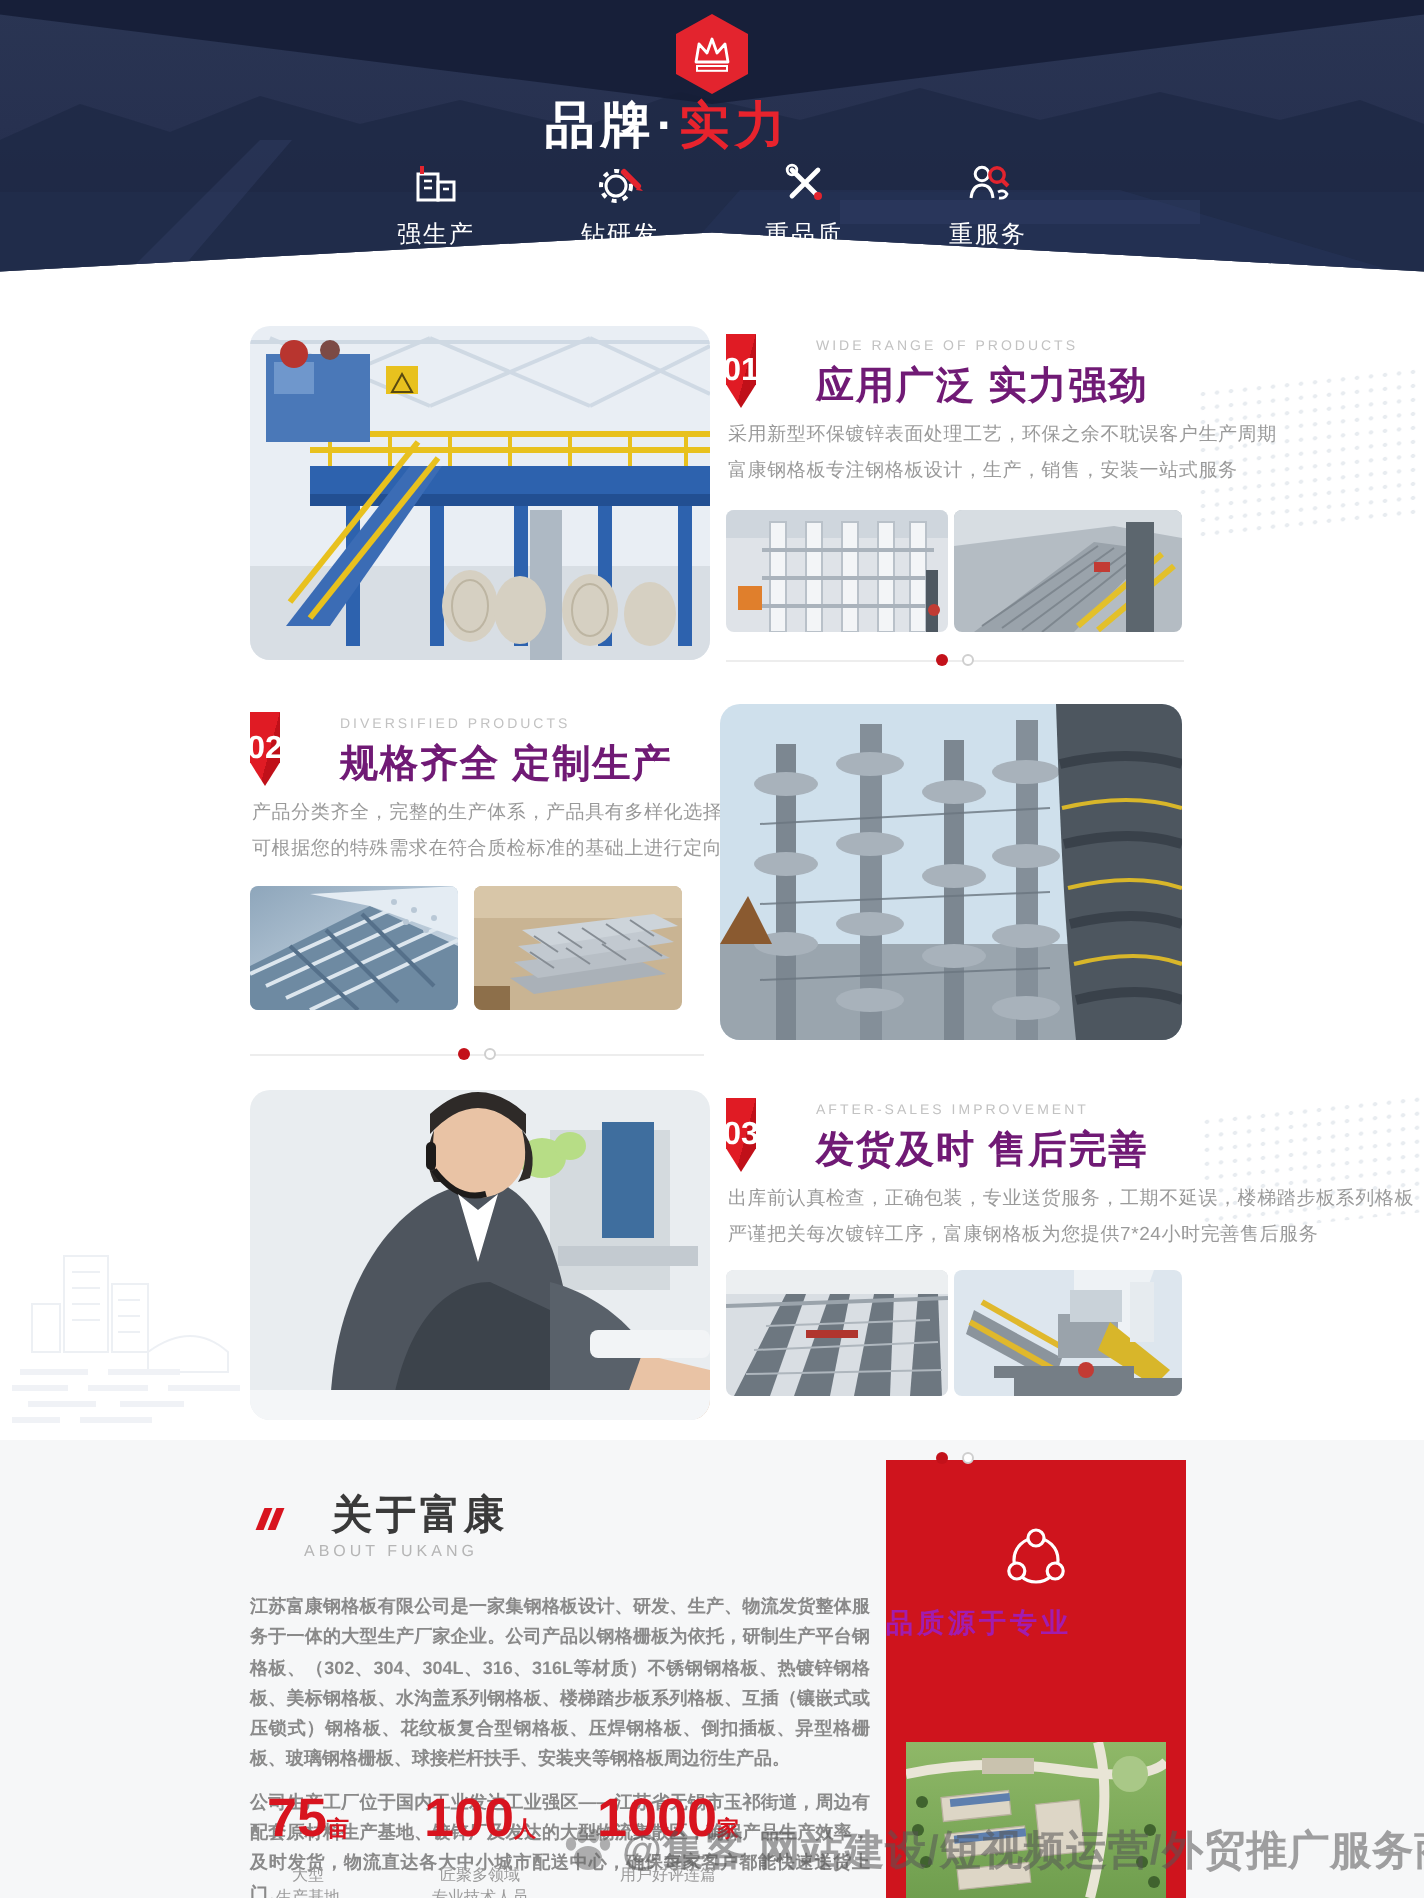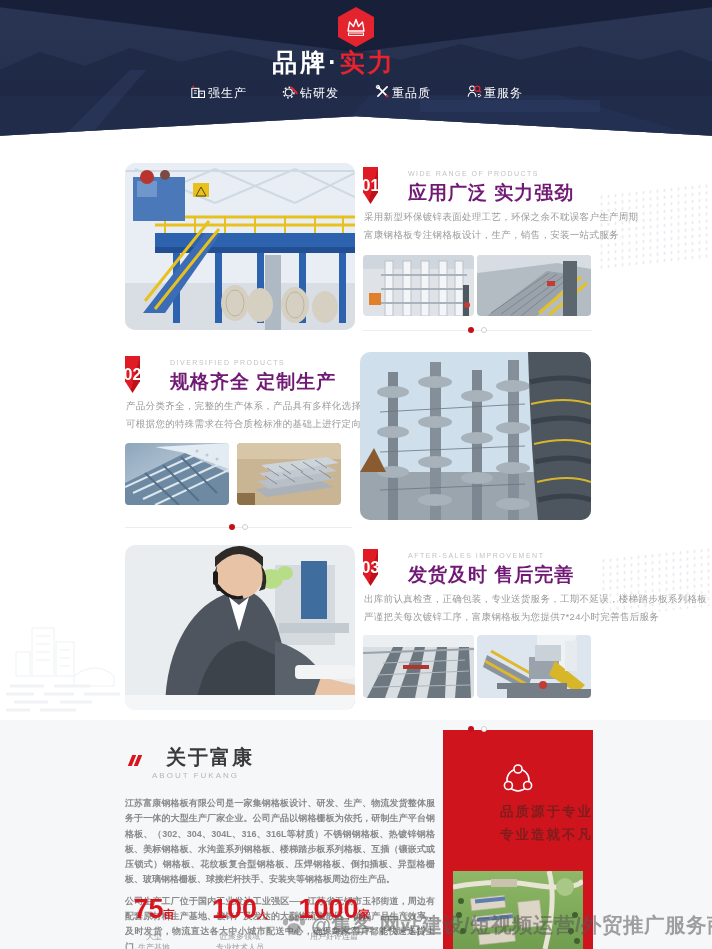--- a/index.html
+++ b/index.html
@@ -12,21 +12,21 @@
     background:linear-gradient(180deg,#2a3553 0%,#273150 45%,#1f2a48 100%);
     clip-path:polygon(0 0,100% 0,100% 97%,50% 83%,0 97%);}
   #hero .mtns{left:0;top:0;width:712px;height:140px;}
   #hero-topwedge{left:0;top:0;width:712px;height:52px;background:#141d36;opacity:.88;
     clip-path:polygon(0 0,100% 0,100% 14%,50% 100%,0 14%);}
   #hero-badge{left:338px;top:7px;width:36px;height:40px;z-index:5;}
   #hero-title{left:0;top:46px;width:668px;text-align:center;z-index:4;
     font-size:25px;font-weight:bold;letter-spacing:3px;color:#fff;}
   #hero-title .red{color:#e8232d;}
   #hero-nav{left:0;top:78px;width:712px;display:flex;justify-content:center;gap:34px;z-index:4;}
-  .nav-item{width:58px;display:flex;flex-direction:row;align-items:center;cursor:pointer;}
+  .nav-item{width:58px;display:flex;flex-direction:column;align-items:center;cursor:pointer;}
   .nav-item svg{width:27px;height:27px;}
   .nav-label{margin-top:4px;font-size:12px;color:#fff;letter-spacing:1px;white-space:nowrap;}
 
   
   .num-badge{width:15px;height:37px;background:linear-gradient(105deg,#e01b24 60%,#c01019 60%);
     clip-path:polygon(0 0,100% 0,100% 68%,50% 100%,0 68%);
     display:flex;align-items:center;justify-content:center;
     color:#fff;font-size:16px;font-weight:bold;}
   .sec-tag{font-size:7px;letter-spacing:1.5px;color:#c2c2c2;text-transform:uppercase;white-space:nowrap;}
   .sec-title{font-size:19px;font-weight:bold;color:#701a75;letter-spacing:1px;white-space:nowrap;}
@@ -43,21 +43,21 @@
   
   #about-bg{left:0;top:720px;width:712px;height:229px;background:#f6f7f8;}
   #about-title{font-size:20px;font-weight:bold;color:#3a3a3a;letter-spacing:2px;}
   #about-sub{font-size:8px;color:#b5b5b5;letter-spacing:2px;}
   .about-p{font-size:9px;color:#8a8a8a;line-height:15.3px;text-align:justify;margin:0 0 6px 0;font-weight:bold;}
   .stat{display:flex;flex-direction:column;align-items:center;}
   .stat-num{color:#d8141f;font-weight:bold;font-size:27px;line-height:26px;white-space:nowrap;}
   .stat-unit{font-size:11px;font-weight:bold;}
   .stat-l{font-size:8px;color:#9b9b9b;line-height:10.5px;text-align:center;white-space:nowrap;}
   #red-panel{left:443px;top:730px;width:150px;height:219px;background:#cf141d;}
-  #promo-txt{left:443px;top:800px;width:150px;text-align:right;color:#7f1d1d;
+  #promo-txt{left:443px;top:800px;width:150px;text-align:left;color:#a21caf;
     font-size:13.5px;font-weight:bold;letter-spacing:2px;line-height:23px;z-index:3;}
   #watermark{left:281px;top:911px;display:flex;align-items:center;gap:4px;z-index:9;
     color:rgba(85,85,85,.55);font-size:20.5px;font-weight:bold;white-space:nowrap;letter-spacing:.5px;}
 
   .quote-bar{display:inline-block;width:4px;height:11px;background:#d8141f;transform:skewX(-22deg);margin-right:2px;}
 </style>
 </head>
 <body>
 
 <div id="stage">
@@ -479,21 +479,20 @@
 
   <div id="red-panel" class="abs"></div>
   <svg class="abs" style="left:500px;top:762px;" width="36" height="36" viewBox="0 0 36 36">
     <circle cx="18" cy="18" r="11" fill="none" stroke="#ffffff" stroke-width="1.6"></circle>
     <circle cx="18" cy="7" r="4" fill="#cf141d" stroke="#ffffff" stroke-width="1.6"></circle>
     <circle cx="8.4" cy="23.5" r="4" fill="#cf141d" stroke="#ffffff" stroke-width="1.6"></circle>
     <circle cx="27.6" cy="23.5" r="4" fill="#cf141d" stroke="#ffffff" stroke-width="1.6"></circle>
   </svg>
   <div id="promo-txt" class="abs">
     <div>品质源于专业</div>
-    <div>专业造就不凡</div>
   </div>
   <svg class="abs" style="left:453px;top:871px;" width="130" height="78" viewBox="0 0 130 78">
     <defs>
       <linearGradient id="gaer" x1="0" y1="0" x2="0" y2="1">
         <stop offset="0" stop-color="#8fb868"></stop>
           <stop offset="1" stop-color="#6f9e4e"></stop>
       </linearGradient>
     </defs>
     <rect width="130" height="78" fill="url(#gaer)"></rect>
     <path d="M0,16 Q40,8 80,14 T130,10" fill="none" stroke="#e9e5d6" stroke-width="5"></path>

